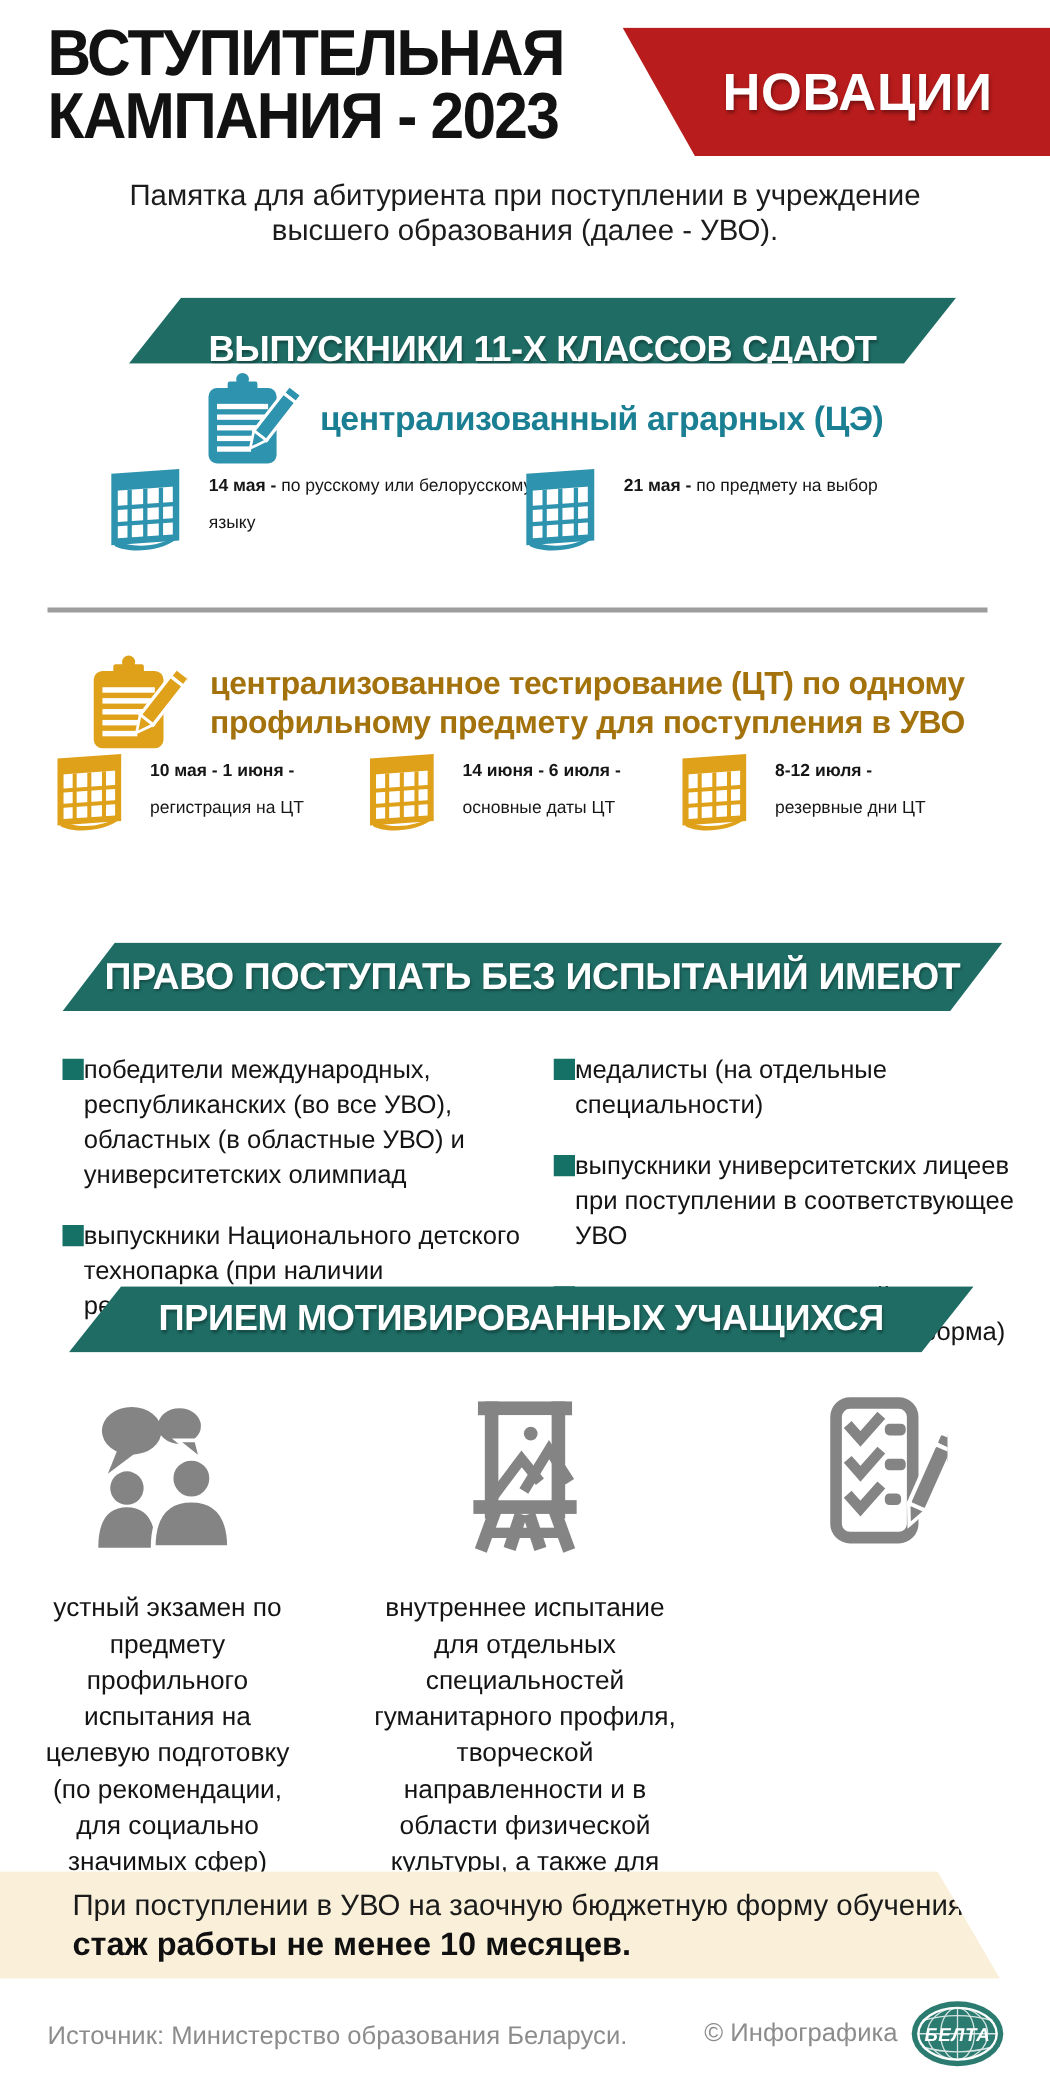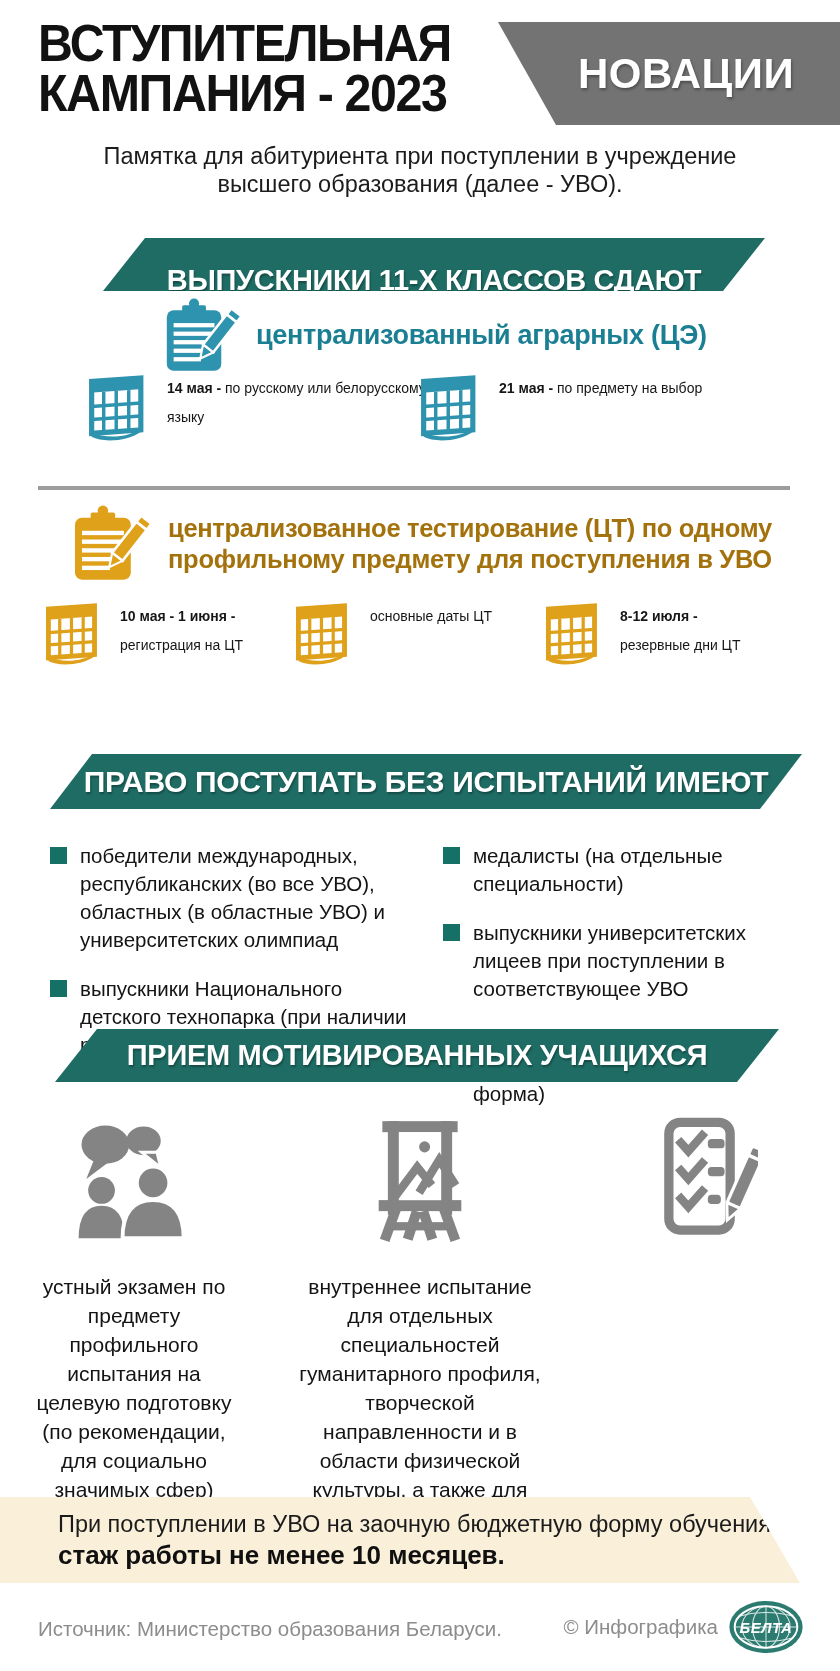--- a/index.html
+++ b/index.html
@@ -3,21 +3,21 @@
 <meta charset="utf-8">
 <style>
   html,body{margin:0;padding:0;background:#fff;}
   .page{position:relative;width:840px;height:1671px;background:#fff;overflow:hidden;
         font-family:"Liberation Sans",sans-serif;color:#1a1a1a;}
 
   
   .title{position:absolute;left:38px;top:18px;font-size:52px;line-height:50px;
          font-weight:800;letter-spacing:-1.5px;color:#121212;
          transform:scaleX(.93);transform-origin:0 0;white-space:nowrap;}
-  .badge{position:absolute;right:0;top:22px;width:342px;height:103px;background:#737373;
+  .badge{position:absolute;right:0;top:22px;width:342px;height:103px;background:#b91c1c;
          clip-path:polygon(0 0,100% 0,100% 100%,58px 100%);
          display:flex;align-items:center;justify-content:center;padding-left:34px;box-sizing:border-box;}
   .badge span{color:#fff;font-size:42px;font-weight:800;letter-spacing:.5px;
          text-shadow:1px 2px 3px rgba(0,0,0,.35);}
   .subtitle{position:absolute;left:0;top:142px;width:100%;text-align:center;}
   .subtitle span{display:inline-block;max-width:640px;font-size:23.5px;line-height:28px;color:#1c1c1c;}
 
   
   .banner{position:absolute;background:#1e6c64;display:flex;align-items:center;justify-content:center;
           clip-path:polygon(42px 0,100% 0,calc(100% - 42px) 100%,0 100%);}
@@ -25,21 +25,21 @@
   .banner1{left:103px;top:238px;width:662px;height:53px;}
   .banner1 span{font-size:29px;margin-top:31px;}
   .banner2{left:50px;top:754px;width:752px;height:55px;}
   .banner2 span{font-size:30px;}
   .banner3{left:55px;top:1029px;width:724px;height:53px;}
   .banner3 span{font-size:29px;}
 
   
   .ce-row{position:absolute;left:160px;top:294px;display:flex;align-items:center;gap:16px;}
   .ce-label{font-size:27px;font-weight:700;color:#1b7f93;letter-spacing:-.3px;}
-  .ct-row{position:absolute;left:68px;top:501px;display:flex;align-items:flex-start;gap:18px;}
+  .ct-row{position:absolute;left:68px;top:520px;display:flex;align-items:flex-start;gap:18px;}
   .ct-label{width:636px;font-size:25.5px;font-weight:700;color:#a3720c;line-height:31px;letter-spacing:-.3px;padding-top:12px;}
 
   .teal{color:#2e93ae;}
   .gold{color:#dfa01a;}
   .gray{color:#848484;}
 
   
   .cal-item{position:absolute;display:flex;align-items:flex-start;gap:15px;}
   .cal-text{font-size:14px;line-height:29px;color:#161616;padding-top:4px;}
   .cal-text b{font-weight:700;}
@@ -47,21 +47,21 @@
   .ci-2{left:420px;top:370px;} .ci-2 .cal-text{width:230px;}
   .cg-1{left:45px;top:598px;} .cg-2{left:295px;top:598px;} .cg-3{left:545px;top:598px;}
   .cg-1 .cal-text,.cg-2 .cal-text,.cg-3 .cal-text{width:185px;}
 
   .divider{position:absolute;left:38px;top:486px;width:752px;height:4px;background:#9d9d9d;}
 
   
   .bcol{position:absolute;}
   .bcol-left{left:50px;top:842px;width:366px;}
   .bcol-right{left:443px;top:842px;width:372px;}
-  .b-item{display:flex;gap:13px;margin-bottom:21px;}
+  .b-item{display:flex;margin-bottom:21px;}
   .sq{flex:none;width:17px;height:17px;background:#157065;margin-top:5px;}
   .b-text{font-size:20.5px;line-height:28px;color:#141414;}
 
   
   .three-cols{position:absolute;left:0;top:1100px;width:840px;display:grid;
               grid-template-columns:1fr 1fr 1fr;padding:0 18px;box-sizing:border-box;justify-items:center;gap:44px;}
   .mcol{display:flex;flex-direction:column;align-items:center;}
   .icon-wrap{height:158px;display:flex;align-items:center;justify-content:center;}
   .mcol-text{margin-top:14px;text-align:center;font-size:21px;line-height:29px;color:#141414;}
   .mcol:nth-child(1) .mcol-text{width:218px;}
@@ -218,20 +218,21 @@
           <line x1="21" y1="21" x2="21" y2="68"></line>
             <line x1="35.5" y1="21" x2="35.5" y2="68"></line>
             <line x1="50" y1="21" x2="50" y2="68"></line>
           <line x1="7" y1="37" x2="64" y2="37"></line>
             <line x1="7" y1="52" x2="64" y2="52"></line>
         </g>
         <path d="M7 66 C22 76,50 76,64 66 L64 70 C50 80,20 80,7 72 Z" fill="currentColor"></path>
       </g>
     </svg>
     <div class="cal-text">
+      <b style="display:block">14 июня - 6 июля -</b>
       <span>основные даты ЦТ</span>
     </div>
   </div>
   <div class="cal-item cg-3">
     <svg class="gold" width="60" height="72" viewBox="0 0 74 82">
       <g transform="rotate(-4 37 41) skewX(-4)">
         <rect x="7" y="8" width="57" height="60" fill="#fff" stroke="currentColor" stroke-width="6"></rect>
         <rect x="5" y="6" width="61" height="15" fill="currentColor"></rect>
         <g stroke="currentColor" stroke-width="4">
           <line x1="21" y1="21" x2="21" y2="68"></line>

